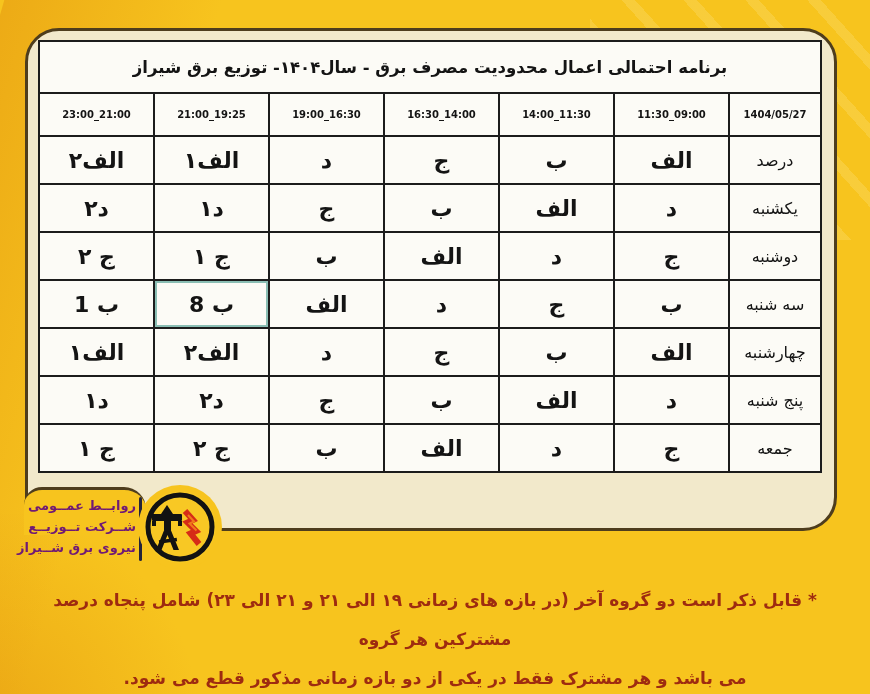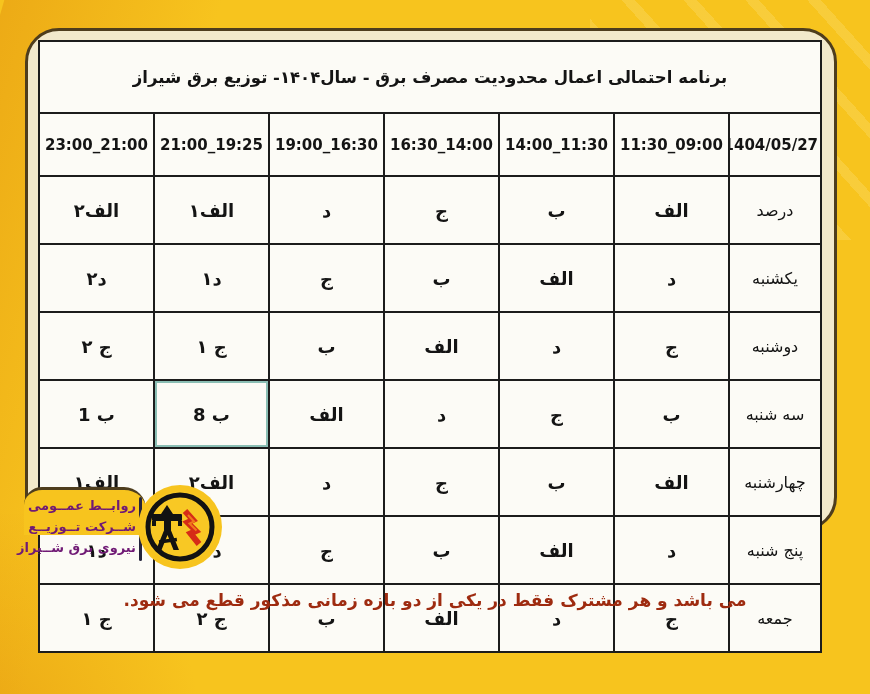--- a/index.html
+++ b/index.html
@@ -43,38 +43,38 @@
     border-collapse:collapse;
     table-layout:fixed;
     direction:rtl;
     background:#FCFBF6;
   }
   table.schedule th, table.schedule td{
     border:2px solid #1c1c1c;
     text-align:center;
     vertical-align:middle;
     color:#141414;
-    padding:10px 2px;
+    padding:0 2px;
     overflow:hidden;
   }
   .title-cell{
     height:50px;
     font-size:16.5px;
     font-weight:bold;
     letter-spacing:0;
   }
   tr.header-row th{
     height:41px;
-    font-size:15px;
+    font-size:10px;
     font-weight:bold;
     font-family:"DejaVu Sans", sans-serif;
   }
   tbody td{
     height:46px;
-    font-size:18px;
+    font-size:22px;
     font-weight:bold;
   }
   tbody td.day-cell{
     font-size:16px;
     font-weight:normal;
   }
   col.col-day{width:92px;}
   tbody td.highlight{
     outline:2px solid rgba(44,140,126,0.55);
     outline-offset:-3px;
@@ -245,16 +245,17 @@
           <path d="M21 37 L12 59 L17.5 59 L23.5 44 L29.5 59 L35 59 L26 37 Z"></path>
           <rect x="15" y="48" width="18" height="3.5" transform="rotate(-8 24 50)"></rect>
         </g>
         <path d="M41 20 L49 29 L43.5 31.5 L52 40 L46.5 42.5 L55 53" fill="none" stroke="#D62C17" stroke-width="6" stroke-linejoin="miter"></path>
         <path d="M44 24 L50 30.5 L45.5 32.5 L52.5 39.5" fill="none" stroke="#F07A1A" stroke-width="2"></path>
       </svg>
     </span>
   </div>
 
   <div class="footnote">
+    <div>* قابل ذکر است دو گروه آخر (در بازه های زمانی ۱۹ الی ۲۱ و ۲۱ الی ۲۳) شامل پنجاه درصد مشترکین هر گروه</div>
     <div>می باشد و هر مشترک فقط در یکی از دو بازه زمانی مذکور قطع می شود.</div>
   </div>
 
 </div>
 
 </body></html>

